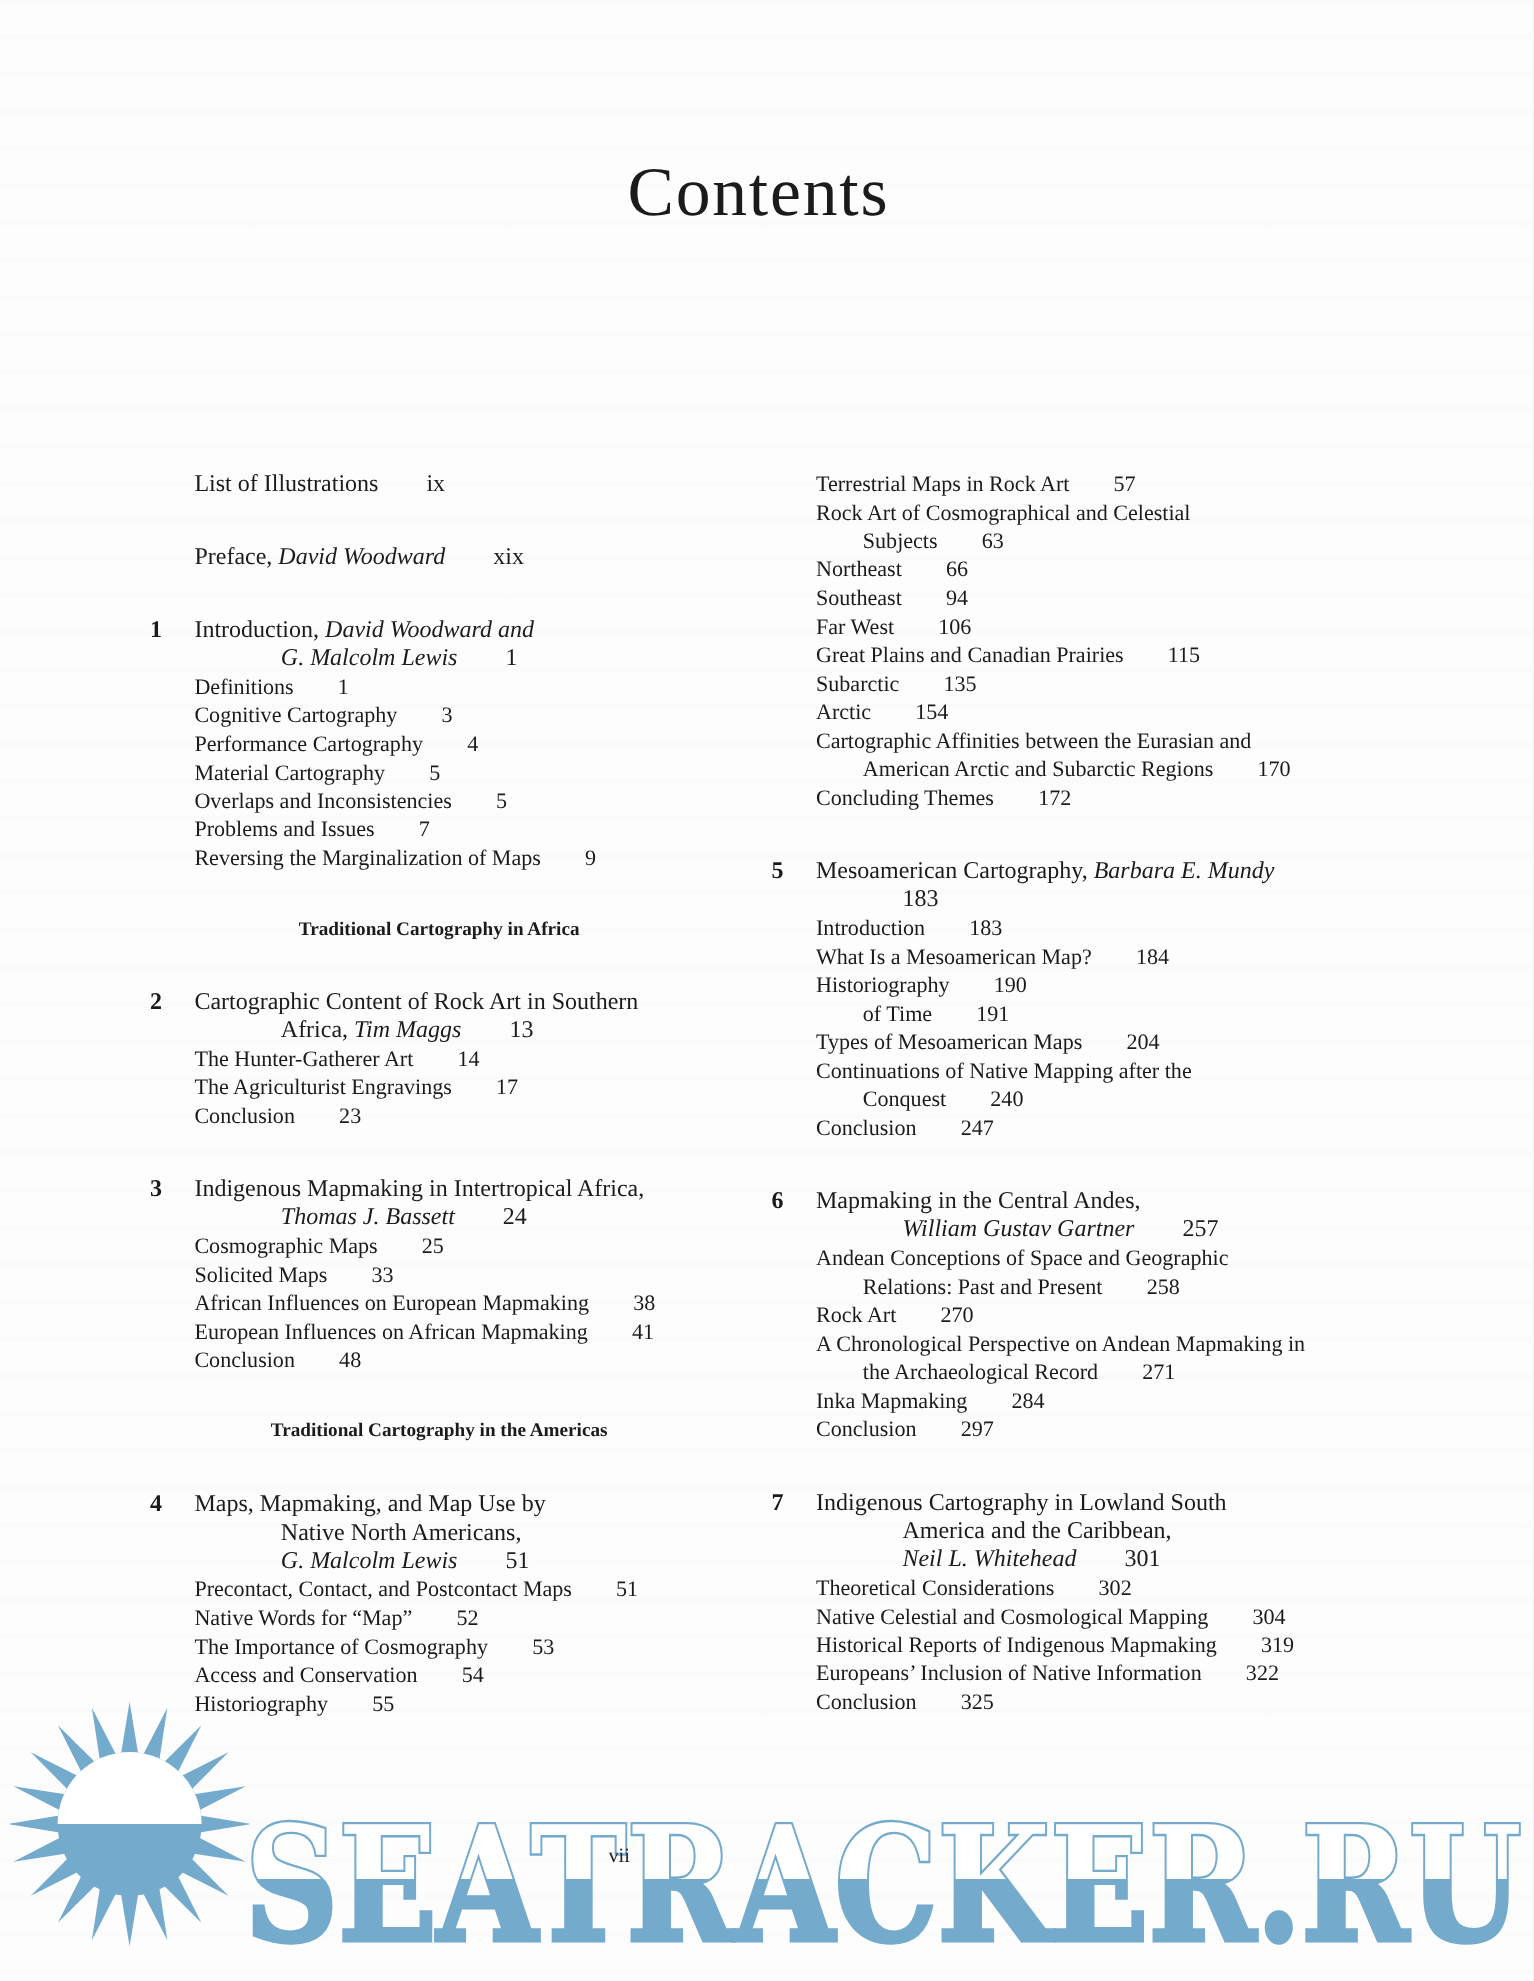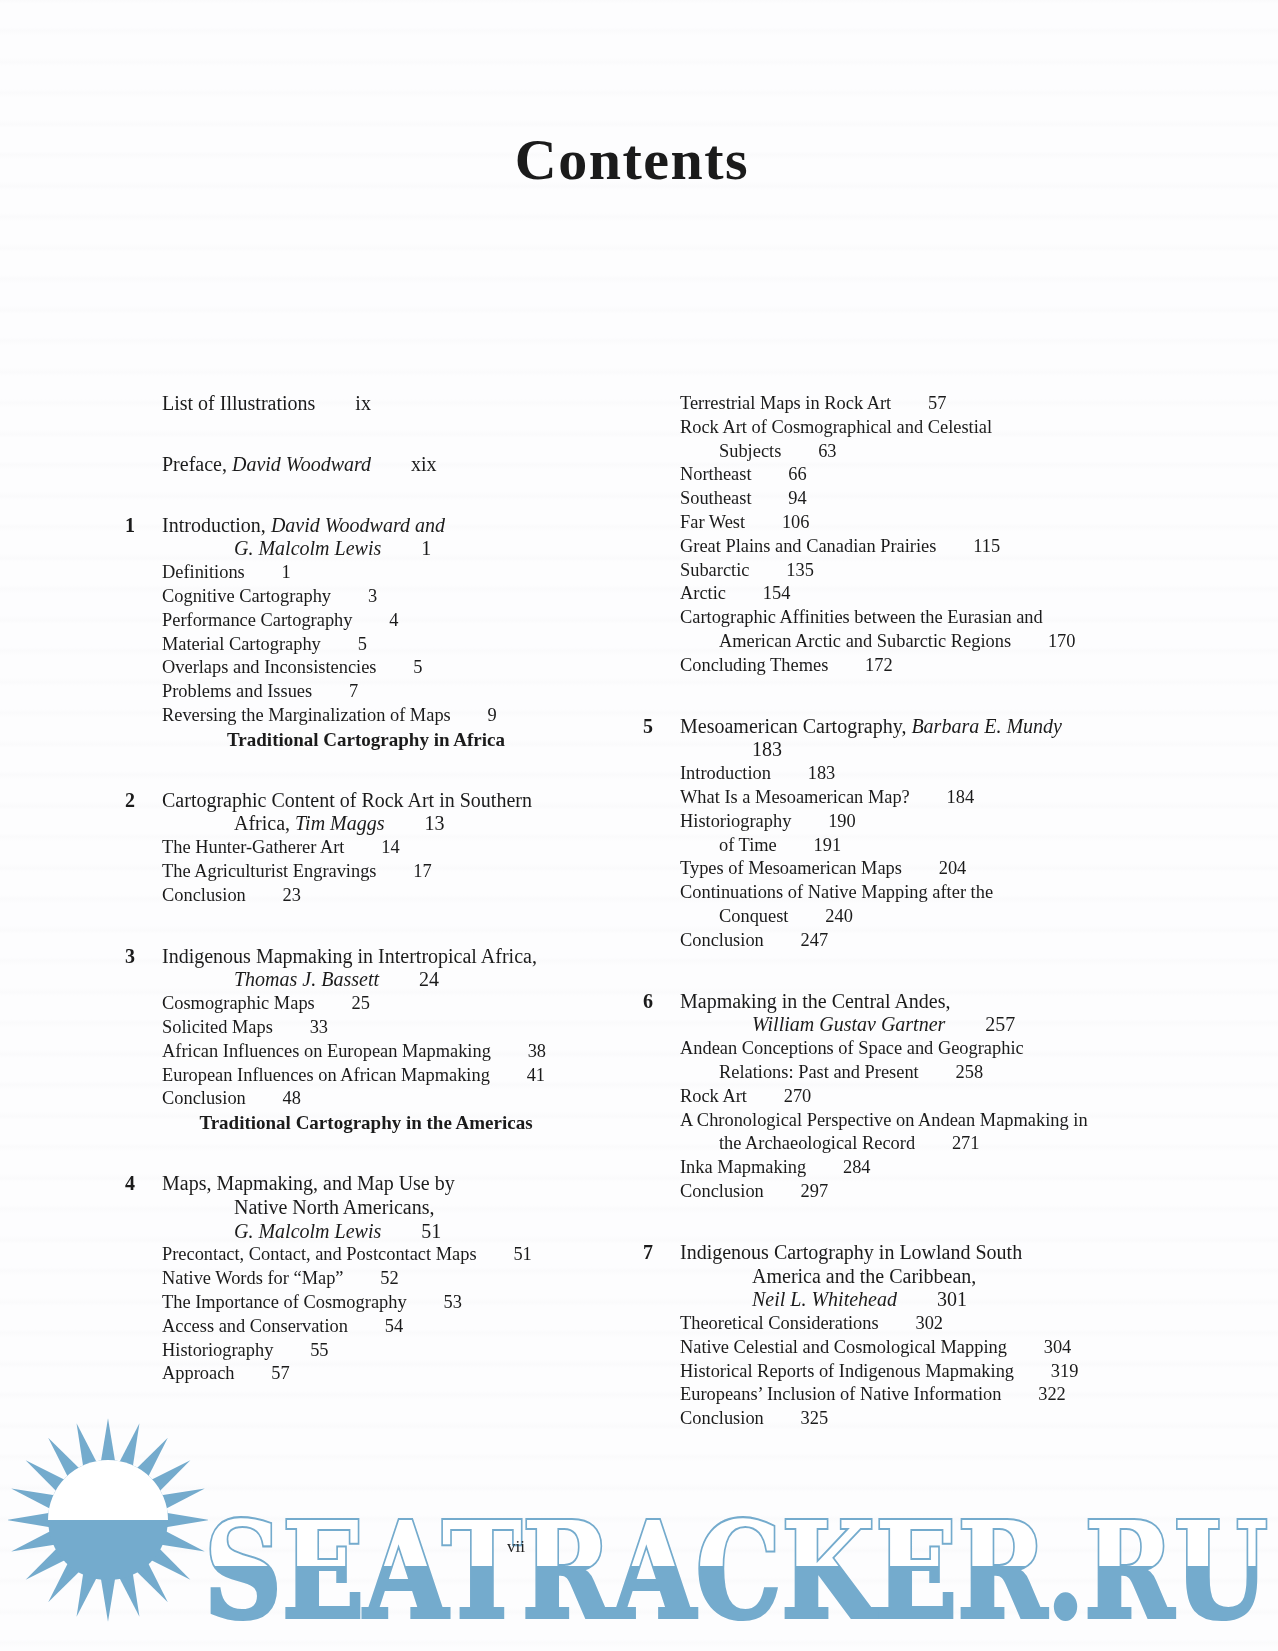--- a/index.html
+++ b/index.html
@@ -7,34 +7,34 @@
     position:relative;width:1278px;height:1651px;overflow:hidden;
     background:#fdfdfe;
     background-image:repeating-linear-gradient(180deg,
       rgba(140,140,150,0.025) 0px, rgba(255,255,255,0) 4px,
       rgba(255,255,255,0) 27px, rgba(140,140,150,0.025) 31px);
     font-family:"Liberation Serif","DejaVu Serif",serif;
     color:#1b1b1b;
   }
   .title{
     position:absolute;top:128px;left:0;width:1264px;margin:0;
-    text-align:center;font-size:58px;font-weight:700;letter-spacing:1.5px;
+    text-align:center;font-size:58px;font-weight:400;letter-spacing:1.5px;
     line-height:1.1;
   }
   .col{position:absolute;top:392px;width:482px;z-index:2;}
   .col-left{left:125px;}
   .col-right{left:643px;}
   .col > :first-child{margin-top:0 !important;}
   .entry{position:relative;padding-left:37px;}
   .entry .num{position:absolute;left:0;top:0;font-weight:700;font-size:20px;line-height:23.8px;}
   .chapter,.front{font-size:20px;margin-top:37px;}
   .sub{font-size:18.4px;}
   .heading{
-    font-size:19px;font-weight:700;text-align:center;
-    line-height:23.8px;
+    font-size:16px;font-weight:700;text-align:center;
+    margin-top:35px;line-height:23.8px;
   }
   .line{line-height:23.8px;white-space:nowrap;}
   .line.cont{padding-left:72px;}
   .line.wrap{padding-left:39px;}
   .it{font-style:italic;}
   .pg{margin-left:2em;}
   .pg-first{margin-left:0;}
   .folio{
     position:absolute;top:1537px;left:0;width:1032px;z-index:4;
     text-align:center;font-size:17px;color:#222;
@@ -132,23 +132,20 @@
         <div class="line first"><span>Native Words for “Map”</span><span class="pg">52</span></div>
       </div>
       <div class="entry sub">
         <div class="line first"><span>The Importance of Cosmography</span><span class="pg">53</span></div>
       </div>
       <div class="entry sub">
         <div class="line first"><span>Access and Conservation</span><span class="pg">54</span></div>
       </div>
       <div class="entry sub">
         <div class="line first"><span>Historiography</span><span class="pg">55</span></div>
-      </div>
-      <div class="entry sub">
-        <div class="line first"><span>Approach</span><span class="pg">57</span></div>
       </div>
     </div>
   <div class="col col-right">
       <div class="entry sub">
         <div class="line first"><span>Terrestrial Maps in Rock Art</span><span class="pg">57</span></div>
       </div>
       <div class="entry sub">
         <div class="line first"><span>Rock Art of Cosmographical and Celestial</span></div>
         <div class="line wrap"><span>Subjects</span><span class="pg">63</span></div>
       </div>

